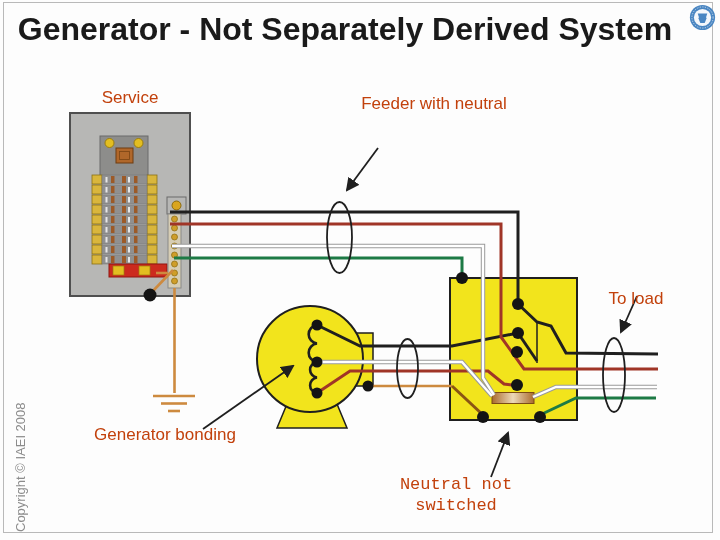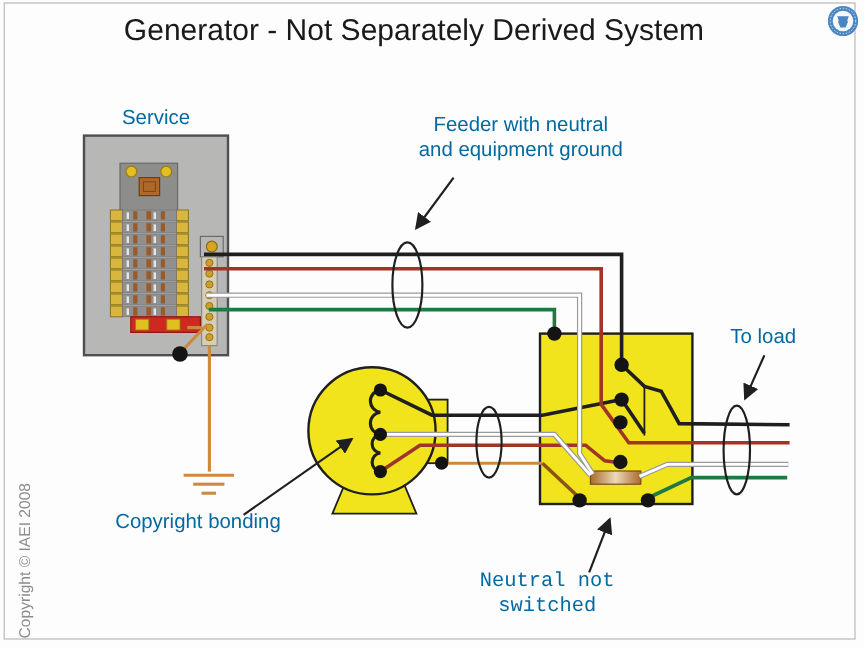--- a/index.html
+++ b/index.html
@@ -1,25 +1,25 @@
 <!DOCTYPE html>
 <html><head>
 <meta charset="utf-8">
 <style>
   html,body{margin:0;padding:0;background:#ffffff;}
   #slide{position:relative;width:720px;height:540px;background:#fdfdfd;overflow:hidden;
          font-family:"Liberation Sans", sans-serif;color:#1a1a1a;}
   #frame{position:absolute;left:3px;top:2px;width:708px;height:529px;
          border:1.5px solid #b9b9b9;pointer-events:none;}
   .title{position:absolute;left:0;top:11px;width:690px;text-align:center;
-         font-size:25px;font-weight:normal;letter-spacing:0px;}
-  .lbl{position:absolute;font-size:17px;line-height:21px;text-align:center;color:#0369a1;}
+         font-size:32px;font-weight:bold;letter-spacing:0px;}
+  .lbl{position:absolute;font-size:17px;line-height:21px;text-align:center;color:#c2410c;}
   #lbl-service{left:70px;top:87px;width:120px;}
   #lbl-feeder{left:330px;top:93px;width:208px;}
-  #lbl-toload{left:586px;top:270px;width:100px;}
+  #lbl-toload{left:586px;top:288px;width:100px;}
   #lbl-bonding{left:72px;top:424px;width:186px;line-height:22px;}
   #lbl-neutral{left:356px;top:474px;width:200px;font-family:Liberation Mono, monospace;}
   #copyright{position:absolute;left:13px;top:532px;transform-origin:0 0;
              transform:rotate(-90deg);white-space:nowrap;font-size:13px;color:#8c8c8c;}
   #logo{position:absolute;left:689px;top:4px;width:27px;height:27px;}
   svg{display:block;}
   #diagram{position:absolute;left:0;top:0;}
 </style>
 </head>
 <body>
@@ -168,22 +168,21 @@
       <line x1="378" y1="148" x2="347" y2="190" marker-end="url(#ah)"></line>
       <line x1="637" y1="296" x2="621" y2="332" marker-end="url(#ah)"></line>
       <line x1="203" y1="429" x2="293" y2="366" marker-end="url(#ah)"></line>
       <line x1="491" y1="477" x2="508" y2="433" marker-end="url(#ah)"></line>
     </g>
   </svg>
 
   <div class="lbl" id="lbl-service">Service</div>
   <div class="lbl" id="lbl-feeder">
     <div>Feeder with neutral</div>
-    <div>and equipment ground</div>
   </div>
   <div class="lbl" id="lbl-toload">To load</div>
   <div class="lbl" id="lbl-bonding">
-    <div>Copyright bonding</div>
+    <div>Generator bonding</div>
   </div>
   <div class="lbl" id="lbl-neutral">Neutral not switched</div>
 
   <div id="copyright">Copyright © IAEI 2008</div>
 </div>
 
 </body></html>

